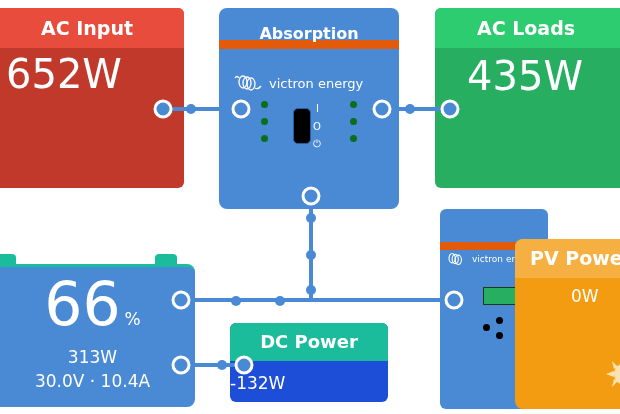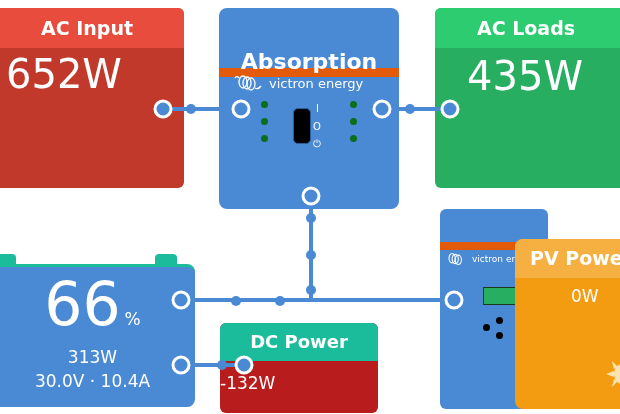--- a/index.html
+++ b/index.html
@@ -11,42 +11,42 @@
     .box { position:absolute; border-radius:6px; overflow:hidden; }
     .hdr { color:#fff; font-weight:bold; text-align:center; }
 
     
     #acin { left:-10px; top:8px; width:194px; height:180px; background:#c0392b; }
     #acin .hdr { background:#e74c3c; height:40px; line-height:40px; font-size:19px; padding-left:0; }
     #acin .val { color:#fff; font-size:40px; padding-left:16px; line-height:1; margin-top:6px; }
 
     
     #inv { left:219px; top:8px; width:180px; height:201px; background:#4a89d4; border-radius:8px; }
-    #inv .hdr { font-size:22px; height:32px; line-height:52px;margin-top:28px; }
+    #inv .hdr { font-size:16px; height:32px; line-height:52px; }
     #inv .stripe { height:9px; background:#e35b0a; }
     #inv .brand { color:#fff; font-size:13px; position:absolute; top:66px; left:14px; width:160px; display:flex; align-items:center; gap:6px; }
     .led { position:absolute; width:7px; height:7px; border-radius:50%; background:#0a6e1a; }
     #inv .switch { position:absolute; left:74px; top:100px; width:16px; height:34px; background:#000; border-radius:5px; border:1px solid #2a5b9a; }
     #inv .sym { position:absolute; left:94px; color:#fff; font-size:10px; line-height:1; }
 
     
     #acl { left:435px; top:8px; width:200px; height:180px; background:#27ae60; }
     #acl .hdr { background:#2ecc71; height:40px; line-height:40px; font-size:19px; padding-right:18px; }
     #acl .val { color:#fff; font-size:40px; text-align:center; line-height:1; margin-top:8px; padding-right:20px; }
 
     
     #bat { left:-10px; top:264px; width:205px; height:140px; background:#4a89d4; border-top:3px solid #1abc9c; border-radius:8px; }
     .terminal { position:absolute; top:254px; width:22px; height:10px; background:#1abc9c; border-radius:4px 4px 0 0; }
     #bat .pct { position:absolute; left:0; right:0; top:4px; text-align:center; color:#fff; font-size:60px; line-height:1.1; }
     #bat .pct small { font-size:17px; margin-left:4px; }
     #bat .w { position:absolute; left:0; right:0; top:80px; text-align:center; color:#fff; font-size:17px; }
     #bat .va { position:absolute; left:0; right:0; top:104px; text-align:center; color:#fff; font-size:17px; }
 
     
-    #dcp { left:220px; top:323px; width:158px; height:90px; background:#b91c1c; }
+    #dcp { left:230px; top:323px; width:158px; height:79px; background:#1d4ed8; }
     #dcp .hdr { background:#1abc9c; height:38px; line-height:38px; font-size:18px; }
     #dcp .val { color:#fff; font-size:17px; text-align:left; line-height:45px; }
 
     
     #mppt { left:440px; top:209px; width:108px; height:200px; background:#4a89d4; border-radius:6px; }
     #mppt .stripe { position:absolute; top:33px; left:0; right:0; height:8px; background:#e35b0a; }
     #mppt .brand { position:absolute; top:43px; left:4px; color:#fff; font-size:9px; display:flex; align-items:center; gap:4px; }
     #mppt .lcd { position:absolute; top:78px; left:43px; width:50px; height:16px; background:#27ae60; border:1px solid #1a3a1a; }
     .dot { position:absolute; width:7px; height:7px; border-radius:50%; background:#000; }
 

